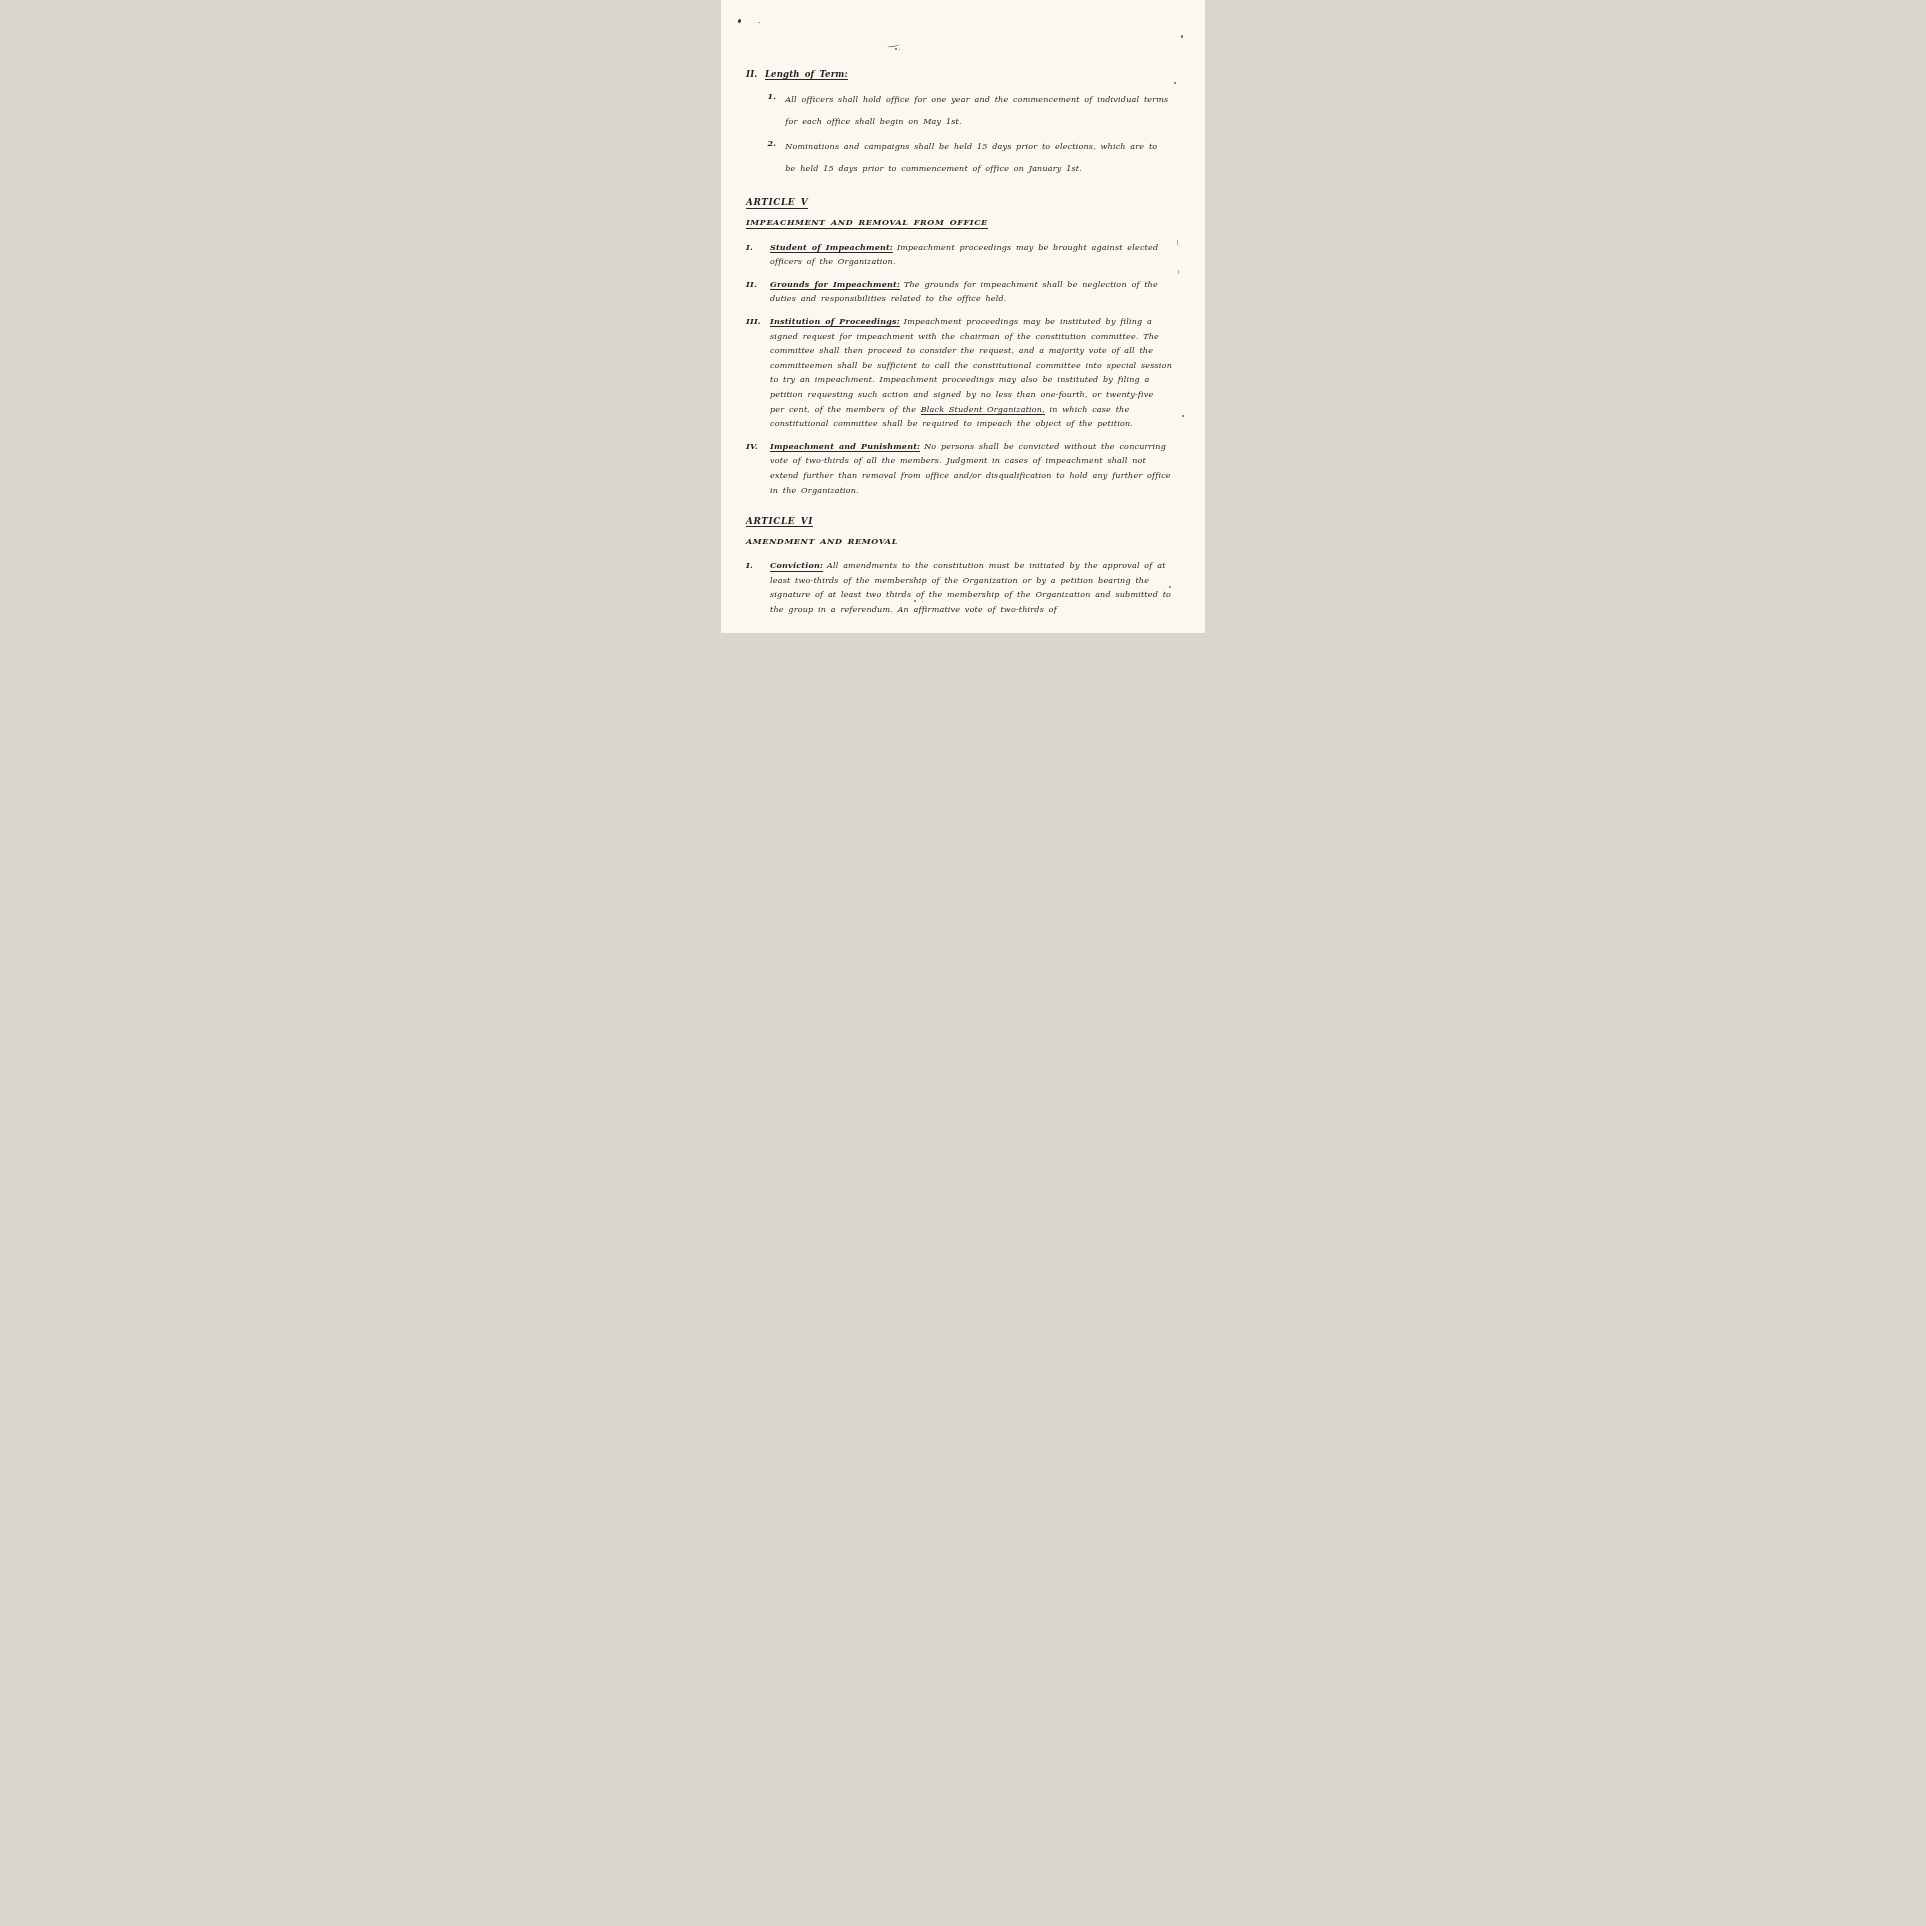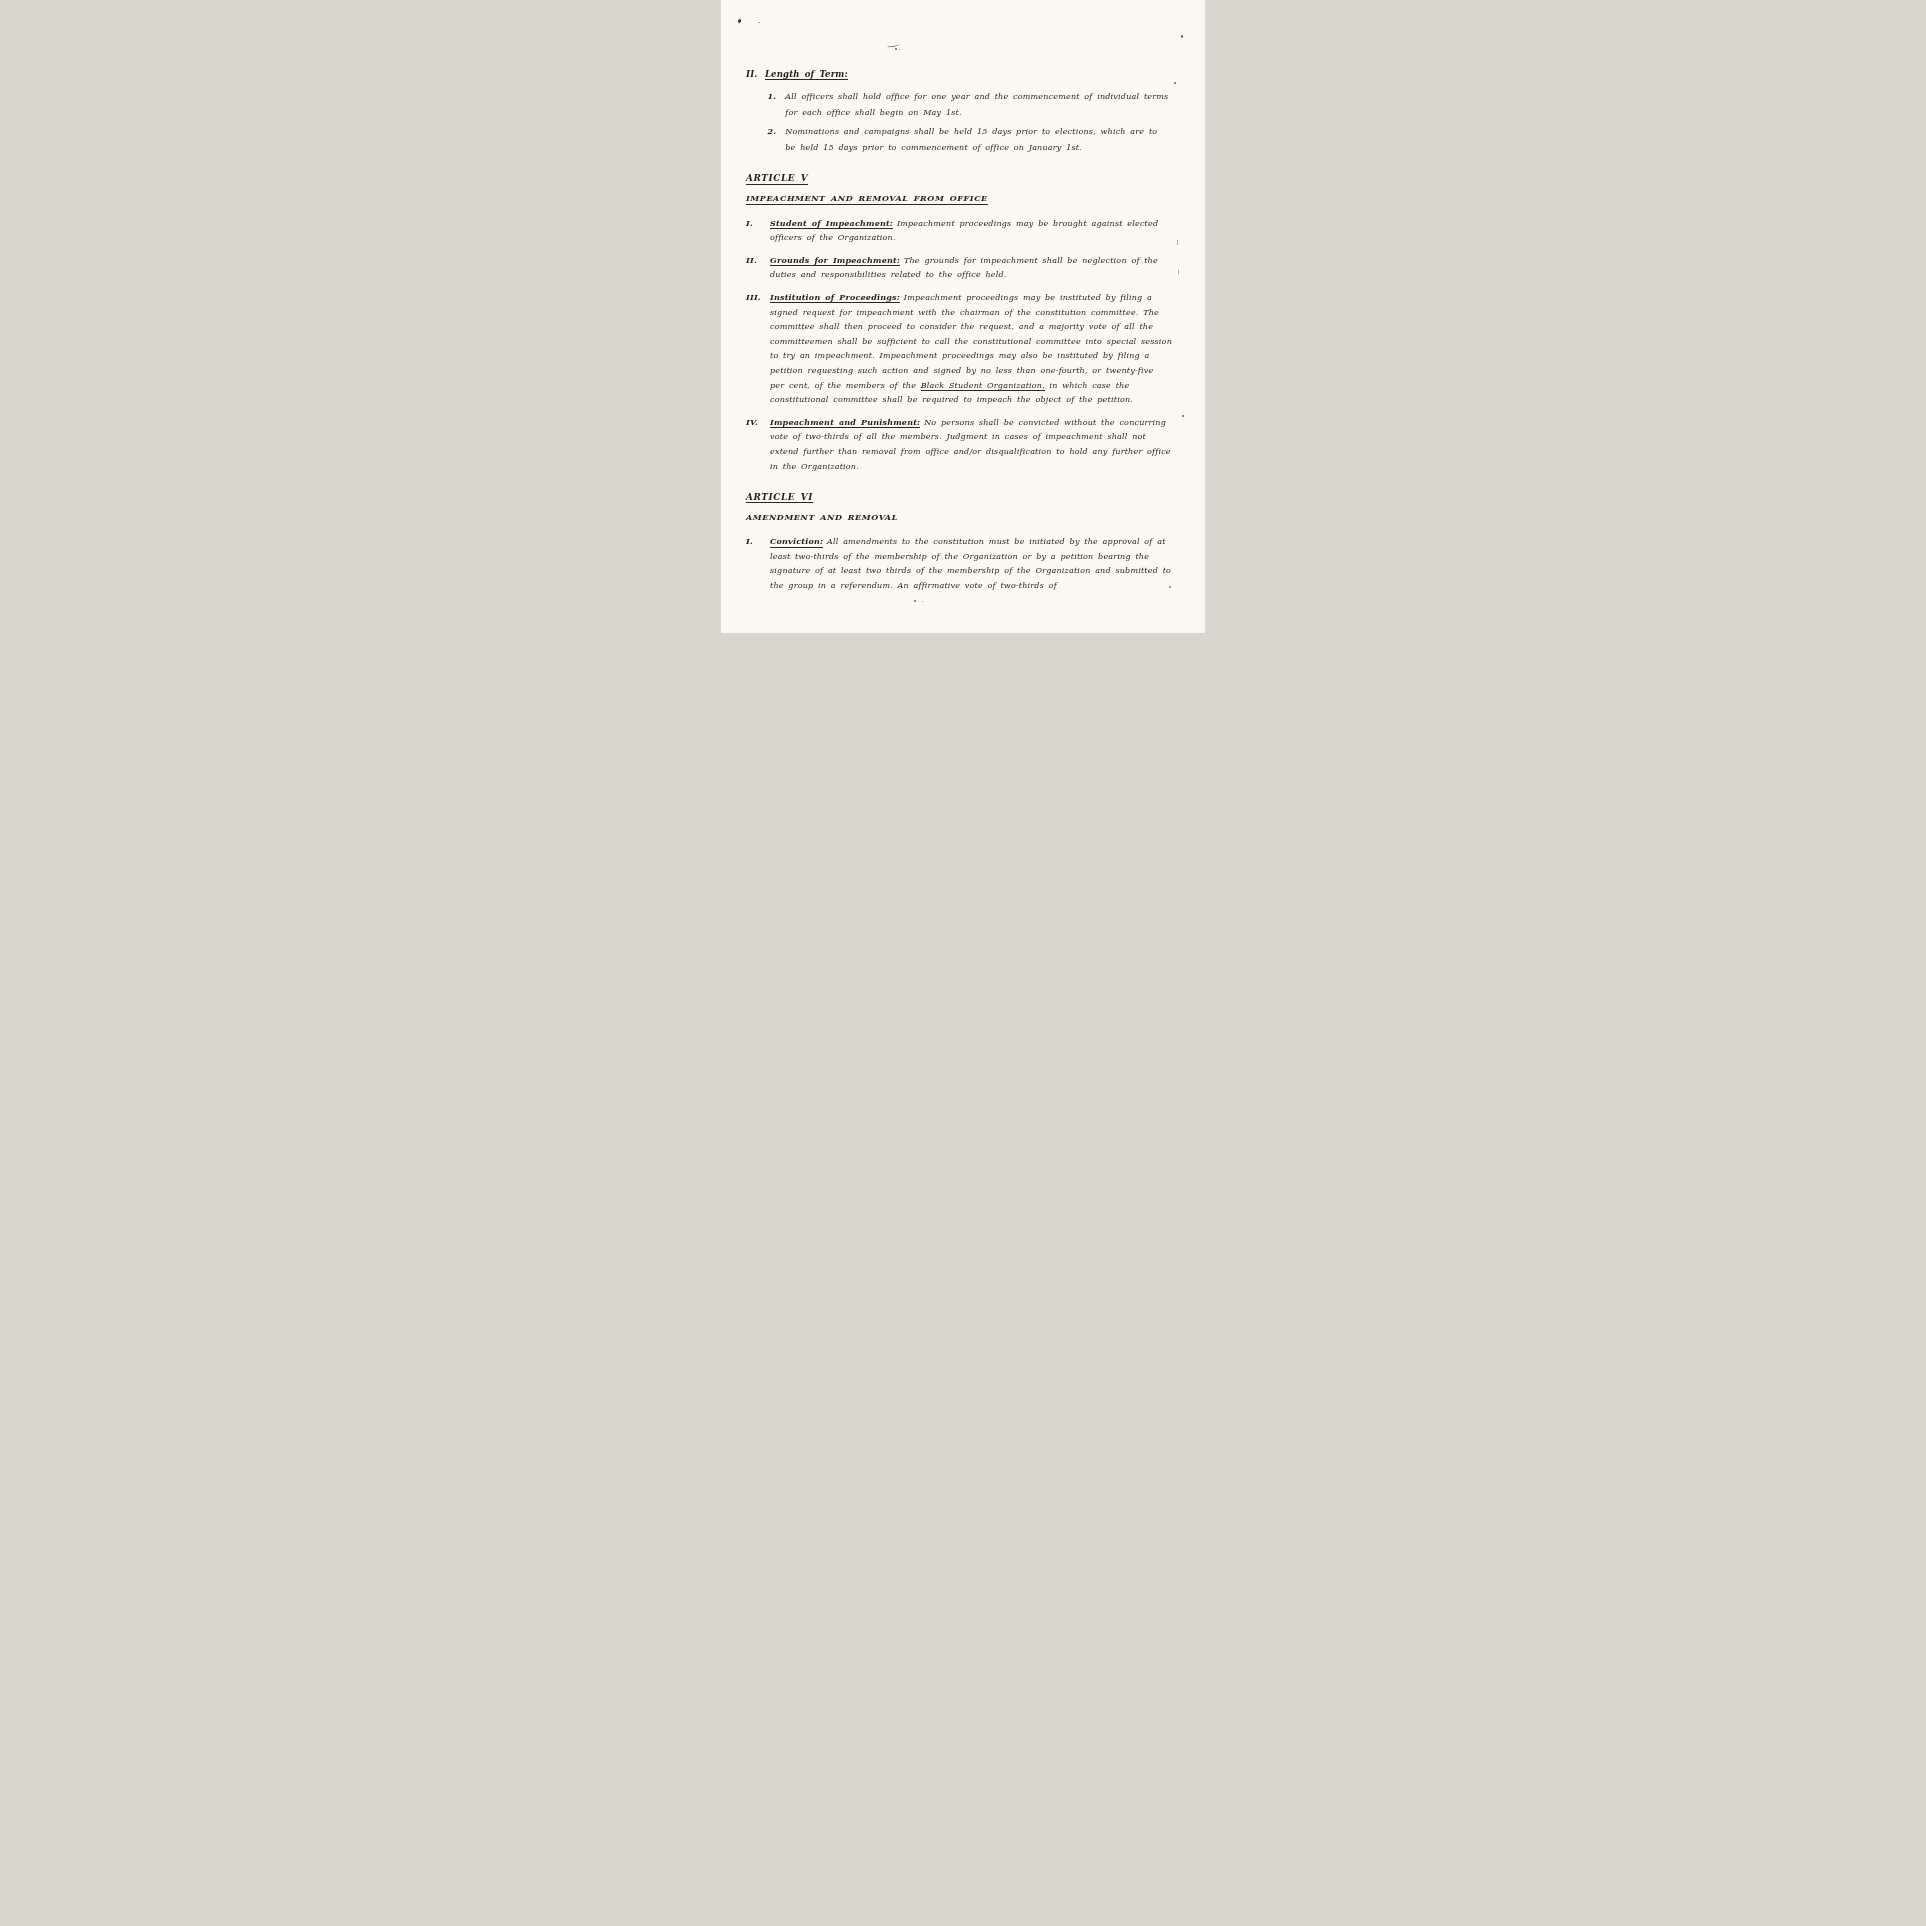--- a/index.html
+++ b/index.html
@@ -28,21 +28,21 @@
     word-spacing: 1.9px;
     margin-top: 8px;
   }
   .ul { border-bottom: 0.8px solid #2b2824; padding-bottom: 0.4px; }
 
   .term-heading { margin: 0 0 7px 0; font-size: 8.5px; line-height: 14.6px; font-weight: bold; }
   .term-heading .num { margin-right: 2.3px; }
 
   .subitem { display: flex; margin: 0 0 3.1px 21.6px; }
   .subnum { flex: 0 0 17.7px; font-size: 8px; line-height: 14.3px; font-weight: bold; }
-  .subtext { margin: 0; flex: 1; font-size: 8px; line-height: 16px; }
+  .subtext { margin: 0; flex: 1; font-size: 8px; line-height: 22px; }
 
   .article-title { margin: 17.7px 0 10px 0; text-align: left; font-size: 8.9px; font-weight: bold; letter-spacing: 0.6px; }
   .article-subtitle { margin: 0 0 12.3px 0; text-align: left; font-size: 8px; font-weight: bold; letter-spacing: 0.6px; }
 
   .clause { display: flex; margin-bottom: 7px; }
   .clause-num { flex: 0 0 24px; font-size: 8px; line-height: 14.6px; font-weight: bold; }
   .clause-body { margin: 0; flex: 1; font-size: 8px; line-height: 14.6px; }
   .clause-label { margin-right: 3.9px; font-weight: bold; }
 
   

